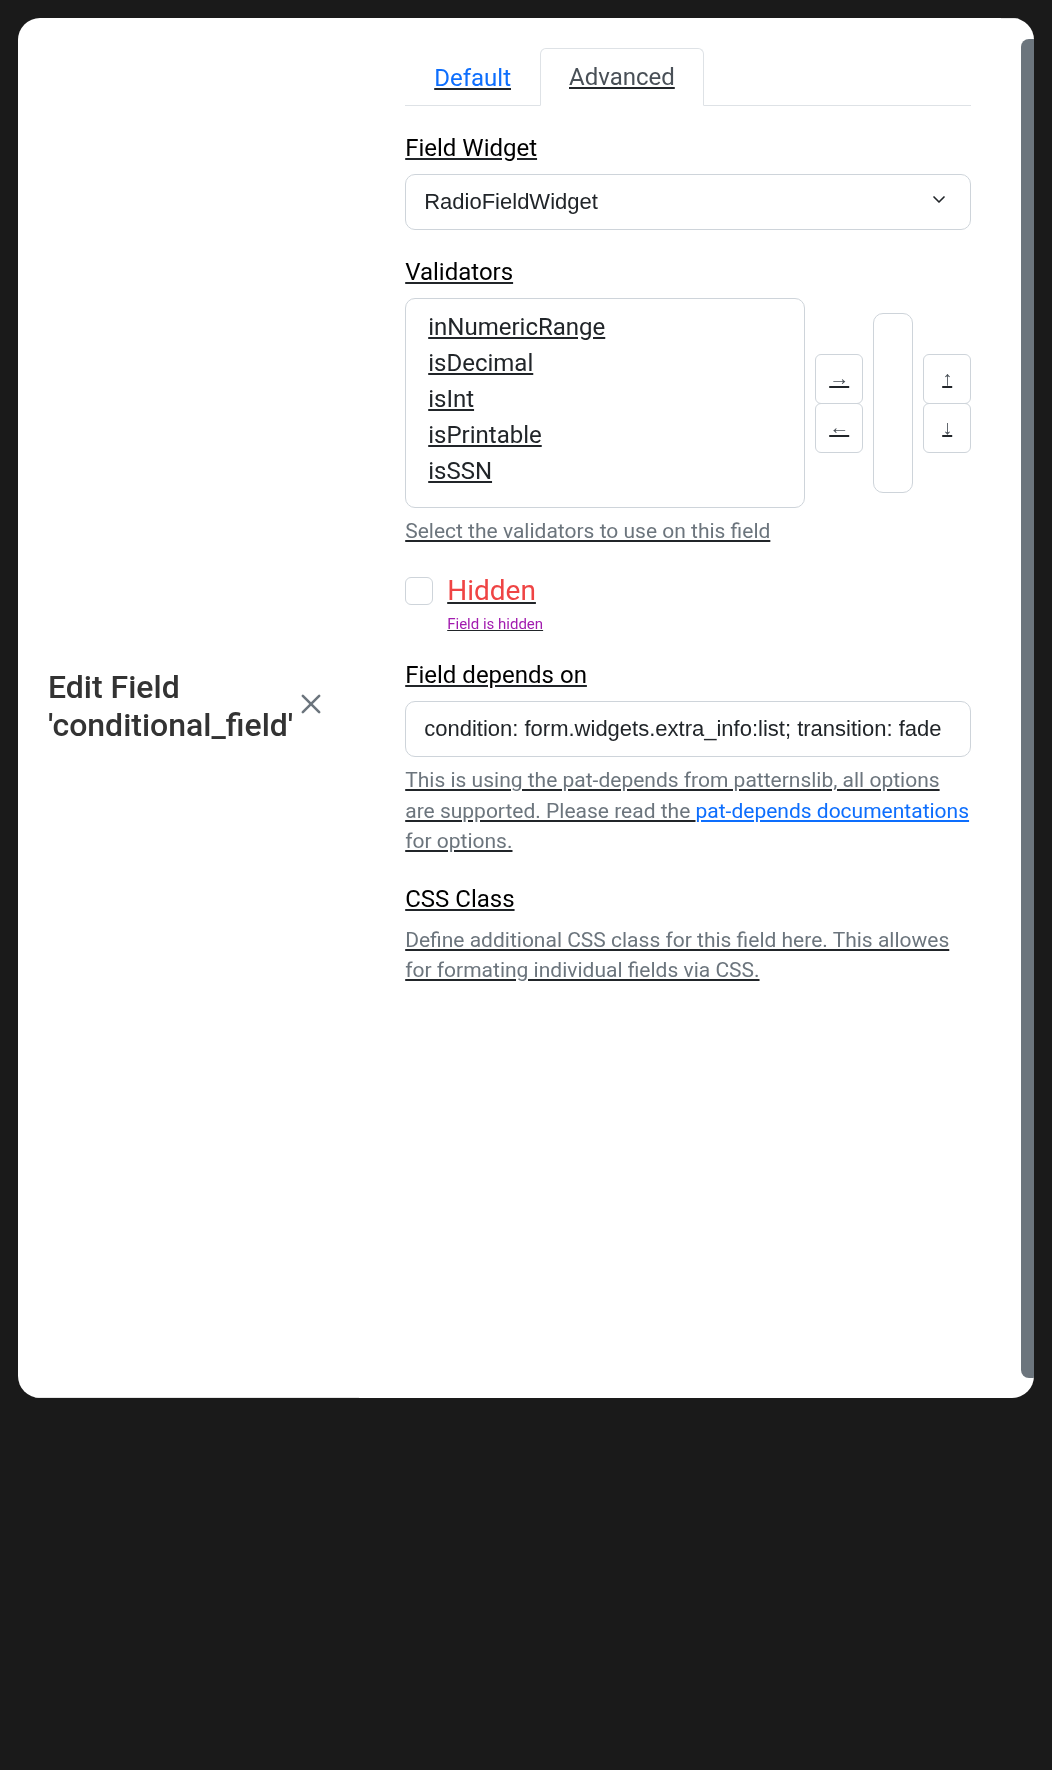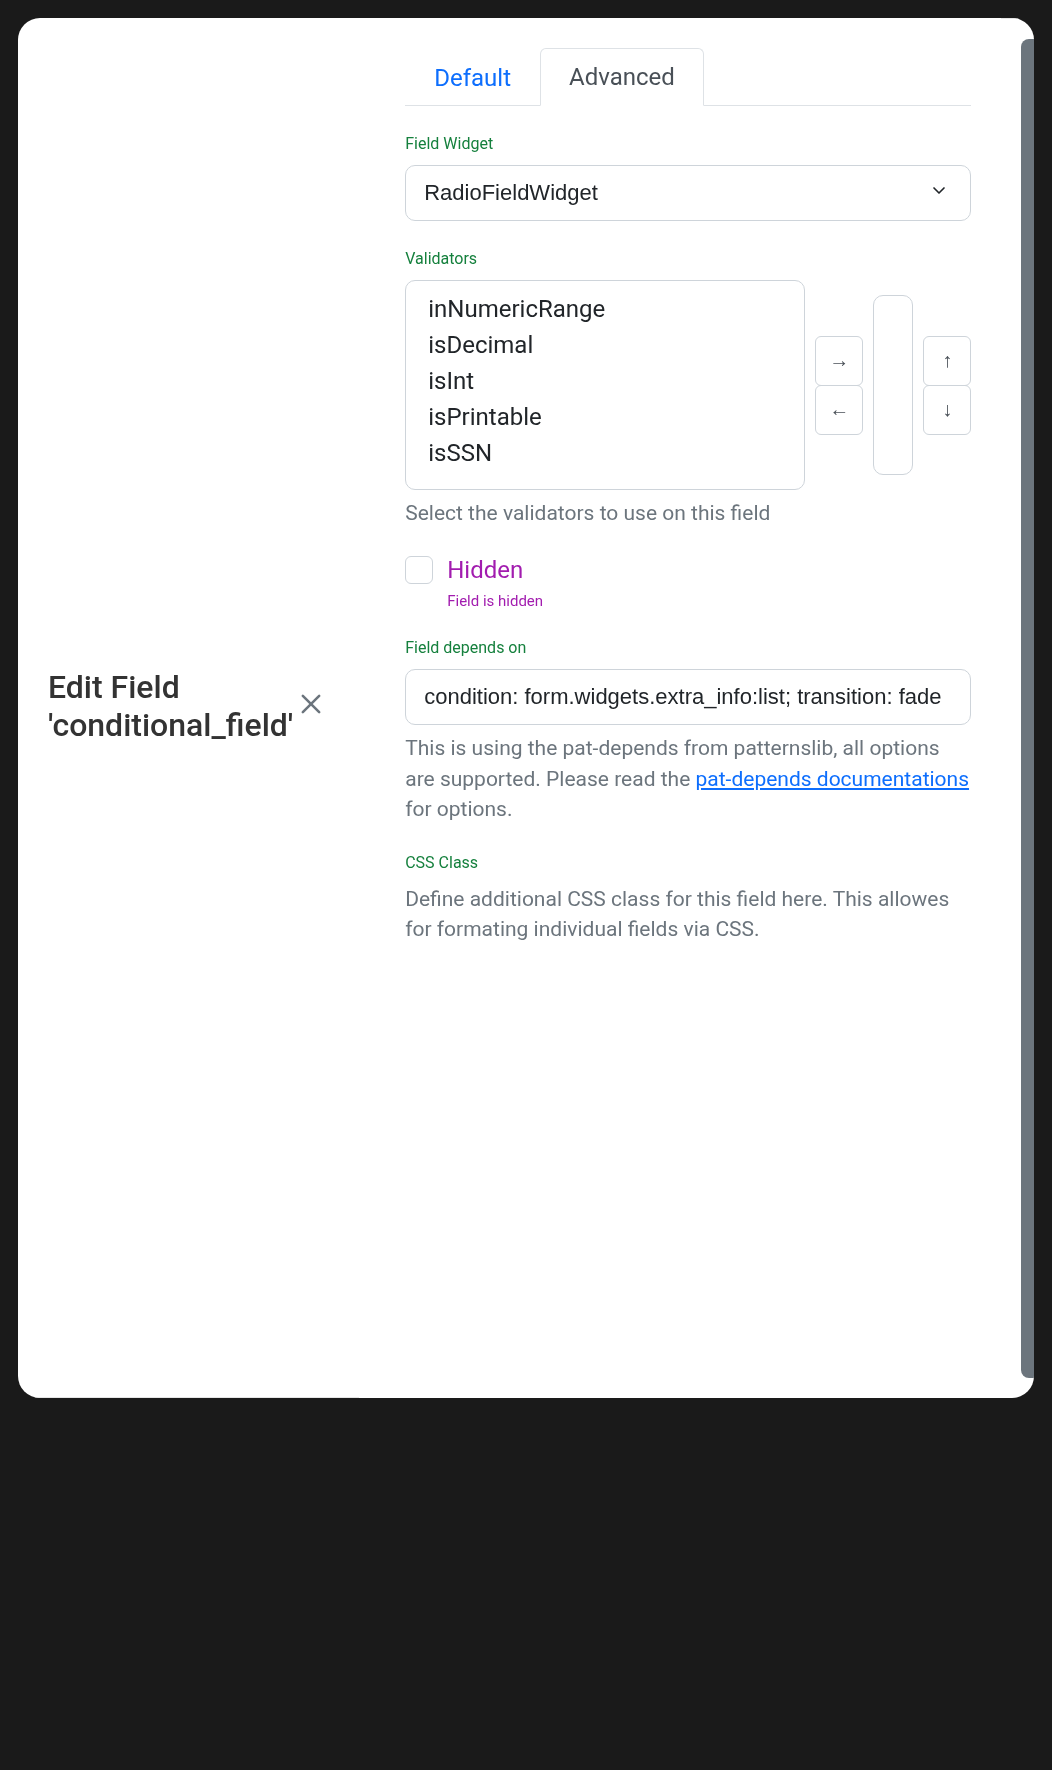--- a/index.html
+++ b/index.html
@@ -33,20 +33,21 @@
   .close-btn {
     background: none; border: none; cursor: pointer;
     color: #6c757d; padding: 4px;
     display:flex; align-items:center; justify-content:center;
   }
   .close-btn svg { width: 28px; height: 28px; }
 
   .modal-body {
     padding: 30px 30px 30px 46px;
     flex: 1 1 auto;
+    text-decoration: underline;
   }
 
   .tabs {
     display: flex;
     border-bottom: 1px solid #dee2e6;
     margin-bottom: 28px;
     font-size: 24px;
   }
   .tab {
     padding: 14px 28px 14px 28px;
@@ -62,23 +63,23 @@
   .tab.active {
     color: #495057;
     border-color: #dee2e6;
     background: #fff;
     border-bottom: 1px solid #fff;
   }
 
   .form-group { margin-bottom: 28px; }
   .form-label {
     display: block;
-    font-size: 16px;
+    font-size: 24px;
     font-weight: 400;
-    color: #15803d;
+    color: #000000;
     margin-bottom: 12px;
   }
   .form-help {
     font-size: 21px;
     color: #6c757d;
     margin-top: 8px;
     line-height: 1.45;
   }
   .form-help a {
     color: #0d6efd;
@@ -154,22 +155,22 @@
     margin-bottom: 6px;
   }
   .checkbox-box {
     width: 28px; height: 28px;
     border: 1px solid #ced4da;
     border-radius: 6px;
     background:#fff;
     cursor:pointer;
   }
   .checkbox-label {
-    font-size: 24px;
-    color:#a21caf;
+    font-size: 28px;
+    color:#ef4444;
   }
   .checkbox-sub {
     font-size: 15px;
     color:#a21caf;
     margin-left: 42px;
     margin-top: 8px;
   }
 
   .text-input {
     width:100%;

